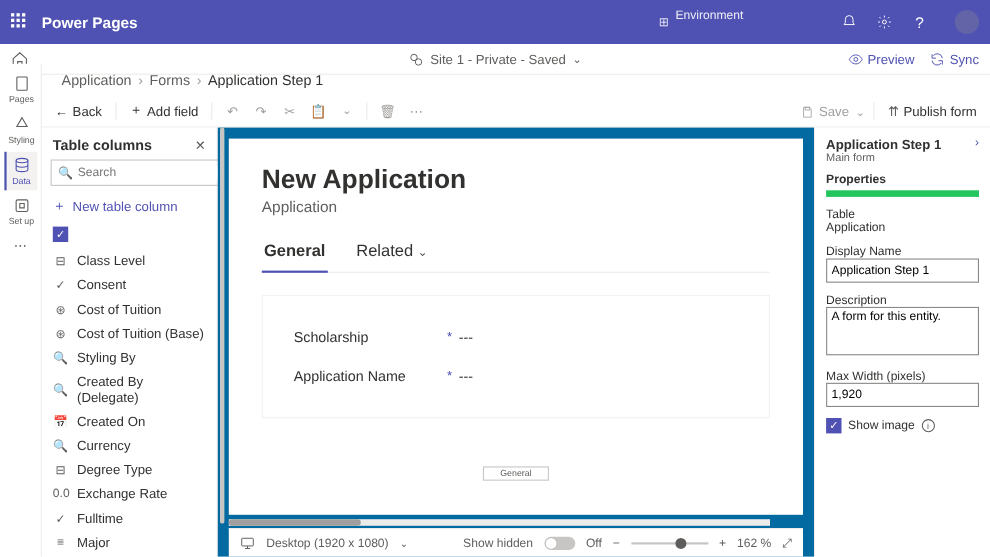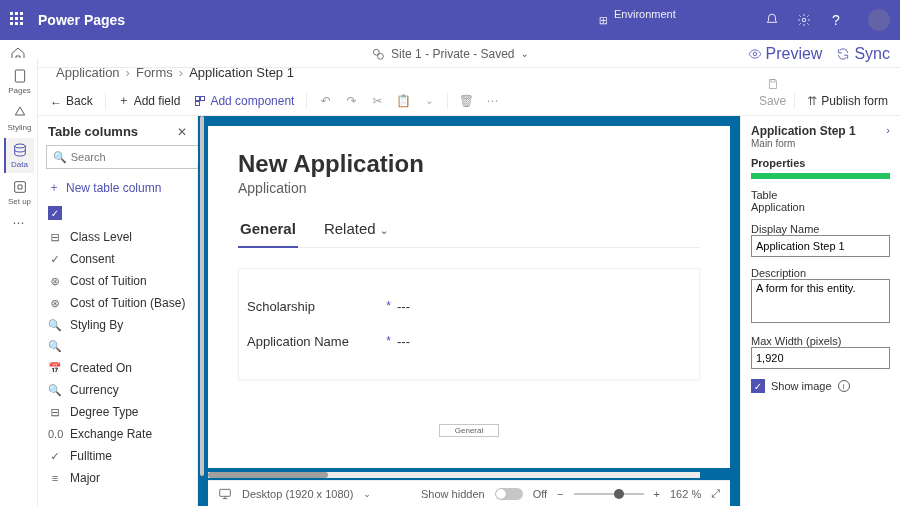--- a/index.html
+++ b/index.html
@@ -12,39 +12,39 @@
 .env-badge { display: flex; align-items: center; font-size: 11px; opacity: .9; margin-right: 80px; }
 .env-badge .env-icon { margin-right: 6px; opacity:.9;}
 .env-badge .env-text { display:flex; flex-direction:column; line-height:1.1;}
 .env-badge .env-text .env-name { background:#4f52b2; height:11px; width:70px;}
 .top-icons { display: flex; gap: 16px; align-items: center; }
 .top-icons .ticon { width: 16px; height: 16px; display:flex; align-items:center; justify-content:center; cursor:pointer; font-size:14px;}
 .avatar { width: 22px; height: 22px; border-radius: 50%; background: #6264a7; margin-left:8px;}
 .subhead { height: 28px; border-bottom: 1px solid #edebe9; display: flex; align-items: center; padding: 0 10px; color: #605e5c; }
 .subhead .home-icon { width:16px; height:16px; margin-right: auto; cursor:pointer;}
 .subhead-center { position:absolute; left:50%; transform:translateX(-50%); display:flex; align-items:center; gap:6px; font-size:12px;}
-.subhead-right { margin-left:auto; display:flex; gap:14px; align-items:center; font-size:16px;}
+.subhead-right { margin-left:auto; display:flex; gap:14px; align-items:center; font-size:12px;}
 .subhead-right .sbtn { display:flex; align-items:center; gap:4px; cursor:pointer; color:#4f52b2;}
 .leftrail { position:absolute; top:58px; left:0; width:38px; bottom:0; border-right:1px solid #edebe9; background:#fff; display:flex; flex-direction:column; align-items:center; padding-top:6px; gap:2px;}
 .leftrail .rail-item { width:30px; display:flex; flex-direction:column; align-items:center; gap:2px; font-size:8px; color:#605e5c; padding:4px 0; cursor:pointer; border-left:2px solid transparent;}
 .leftrail .rail-item.active { border-left:2px solid #4f52b2; color:#4f52b2; background:#f3f2f1;}
 .leftrail .rail-item svg, .leftrail .rail-item .ricon { width:16px; height:16px;}
 .leftrail .more-icon { margin-top:4px; color:#605e5c; cursor:pointer;}
 .main-area { position:absolute; left:38px; top:58px; right:0; bottom:0; display:flex; flex-direction:column; }
 .breadcrumb { height:28px; display:flex; align-items:center; padding:0 18px; font-size:13px; color:#605e5c;}
 .breadcrumb .crumb { cursor:pointer;}
 .breadcrumb .sep { margin:0 6px; color:#a19f9d;}
 .breadcrumb .current { color:#323130;}
 .toolbar { height:30px; border-bottom:1px solid #edebe9; display:flex; align-items:center; padding:0 8px; gap:6px; font-size:12px; color:#323130;}
 .toolbar .tbtn { display:flex; align-items:center; gap:4px; padding:2px 4px; cursor:pointer;}
 .toolbar .tbtn.purple { color:#4f52b2;}
 .toolbar .tsep { width:1px; height:16px; background:#edebe9; margin:0 2px;}
 .toolbar .ticon-only { width:20px; height:20px; display:flex; align-items:center; justify-content:center; color:#a19f9d; cursor:pointer;}
 .toolbar-spacer { flex:1;}
-.toolbar .save-group { display:flex; align-items:center; gap:4px; color:#a19f9d;flex-direction:column;}
+.toolbar .save-group { display:flex; align-items:flex-end; gap:4px; color:#a19f9d;}
 .toolbar .chev-down { font-size:10px; color:#a19f9d; margin-left:2px;}
 .content-row { flex:1; display:flex; min-height:0;}
 .col-panel { width:160px; border-right:1px solid #edebe9; display:flex; flex-direction:column; background:#fff;}
 .col-panel-header { padding:8px 10px 6px; display:flex; align-items:center; justify-content:space-between;}
 .col-panel-header .title { font-weight:600; font-size:13px;}
 .col-panel-header .close { cursor:pointer; color:#605e5c; font-size:12px;}
 .search-row { display:flex; padding:0 8px 6px; gap:4px;}
 .search-box { flex:1; height:24px; border:1px solid #c8c6c4; display:flex; align-items:center; padding:0 6px; font-size:11px; color:#605e5c;}
 .search-box input { border:none; outline:none; flex:1; font-size:11px; color:#323130;}
 .filter-btn { width:28px; height:24px; border:1px solid #c8c6c4; display:flex; align-items:center; justify-content:center; cursor:pointer; font-size:10px; color:#605e5c;}
@@ -57,21 +57,21 @@
 .canvas-col { flex:1; background:#0369a1; padding:10px 10px 0; display:flex; flex-direction:column; min-width:0; position:relative;}
 .canvas-scroll-shadow { position:absolute; left:2px; top:0; width:4px; height:360px; background:#c8c6c4; border-radius:4px;}
 .form-canvas { background:#fff; flex:1; padding:24px 30px 10px; overflow:hidden; position:relative;}
 .form-title { font-size:24px; font-weight:600; margin-bottom:2px;}
 .form-entity { font-size:14px; color:#605e5c; margin-bottom:18px;}
 .form-tabs { display:flex; gap:24px; border-bottom:1px solid #edebe9; margin-bottom:20px;}
 .form-tab { padding:6px 2px 10px; font-size:15px; cursor:pointer; position:relative;}
 .form-tab.active { font-weight:600;}
 .form-tab.active::after { content:""; position:absolute; left:0; right:0; bottom:-1px; height:2px; background:#4f52b2;}
 .form-tab .chev { font-size:11px; margin-left:4px; color:#605e5c;}
-.form-section { border:1px solid #f3f2f1; padding:20px 8px; box-shadow:0 1px 2px rgba(0,0,0,0.04);}
+.form-section { border:1px solid #f3f2f1; padding:20px 28px; box-shadow:0 1px 2px rgba(0,0,0,0.04);}
 .form-field { display:flex; padding:10px 0;}
 .form-field .lbl { width:150px; font-size:13px; color:#323130; position:relative;}
 .form-field .req { color:#4f52b2; position:absolute; right:6px; top:0; font-size:12px;}
 .form-field .val { font-size:13px; color:#323130;}
 .tab-label-box { margin:44px auto 0; width:60px; border:1px solid #c8c6c4; font-size:8px; text-align:center; padding:1px 0; color:#605e5c;}
 .canvas-hscroll { height:6px; background:#edebe9; margin:4px 30px 2px 0; position:relative;}
 .canvas-hscroll::before { content:""; position:absolute; left:0; width:120px; height:6px; background:#a19f9d; border-radius:3px;}
 .footer-bar { height:26px; background:#fff; border-top:1px solid #edebe9; display:flex; align-items:center; padding:0 10px; font-size:11px; color:#605e5c; gap:10px;}
 .footer-spacer { flex:1;}
 .toggle { width:28px; height:12px; border-radius:8px; background:#c8c6c4; position:relative;}
@@ -201,28 +201,20 @@
     <span class="sep">›</span>
     <span class="crumb">Forms</span>
     <span class="sep">›</span>
     <span class="crumb current">Application Step 1</span>
   </div>
 
   <div class="toolbar">
     <div class="tbtn">← <span>Back</span></div>
     <div class="tsep"></div>
     <div class="tbtn">＋ <span>Add field</span></div>
-    <div class="tbtn purple">
-        <svg width="12" height="12" viewBox="0 0 24 24" fill="none" stroke="#4f52b2" stroke-width="2">
-          <rect x="3" y="3" width="8" height="8"></rect>
-          <rect x="13" y="3" width="8" height="8"></rect>
-          <rect x="3" y="13" width="8" height="8"></rect>
-        </svg>
-        <span>Add component</span>
-      </div>
     <div class="tsep"></div>
     <div class="ticon-only">↶</div>
     <div class="ticon-only">↷</div>
     <div class="ticon-only">✂</div>
     <div class="ticon-only">📋</div>
     <div class="ticon-only" style="font-size:10px">⌄</div>
     <div class="tsep"></div>
     <div class="ticon-only">🗑</div>
     <div class="ticon-only">⋯</div>
     <div class="toolbar-spacer"></div>
@@ -275,20 +267,21 @@
           <div class="col-item">
             <span class="ci-icon">⊛</span>
             <span>Cost of Tuition (Base)</span>
           </div>
           <div class="col-item">
             <span class="ci-icon">🔍</span>
             <span>Styling By</span>
           </div>
           <div class="col-item">
             <span class="ci-icon">🔍</span>
+            <span>Created By (Delegate)</span>
           </div>
           <div class="col-item">
             <span class="ci-icon">📅</span>
             <span>Created On</span>
           </div>
           <div class="col-item">
             <span class="ci-icon">🔍</span>
             <span>Currency</span>
           </div>
           <div class="col-item">

